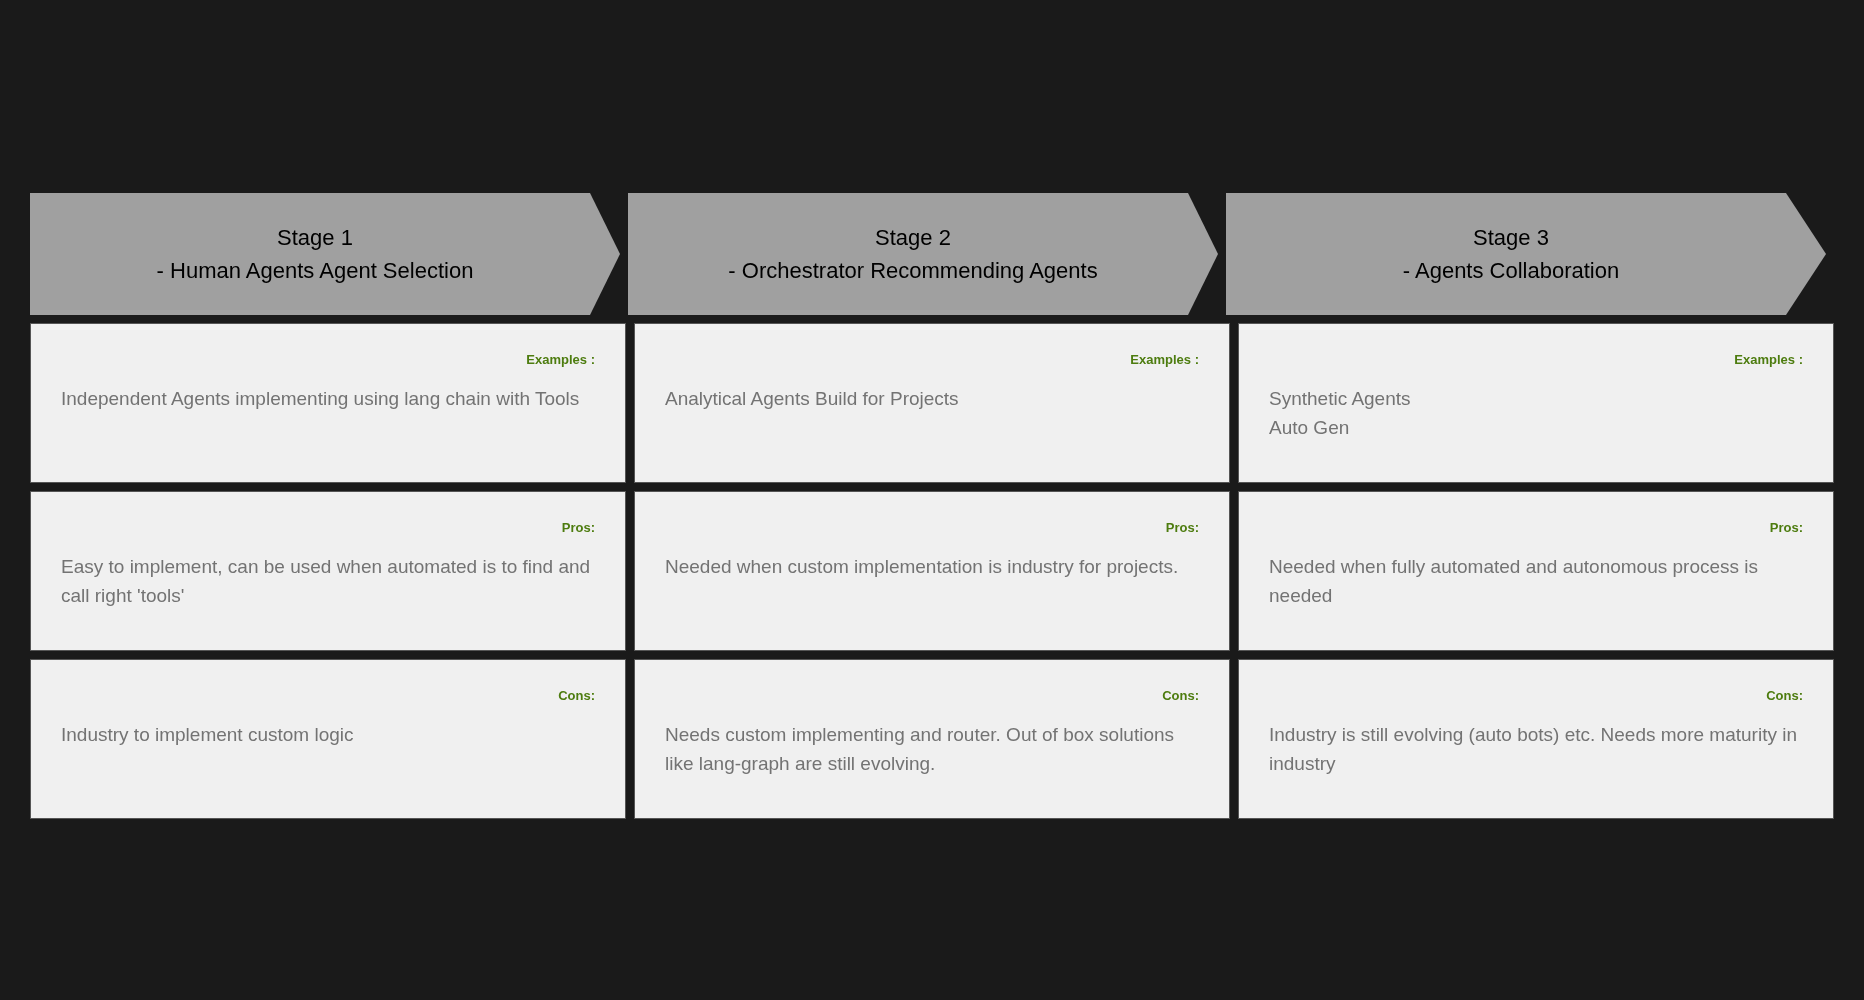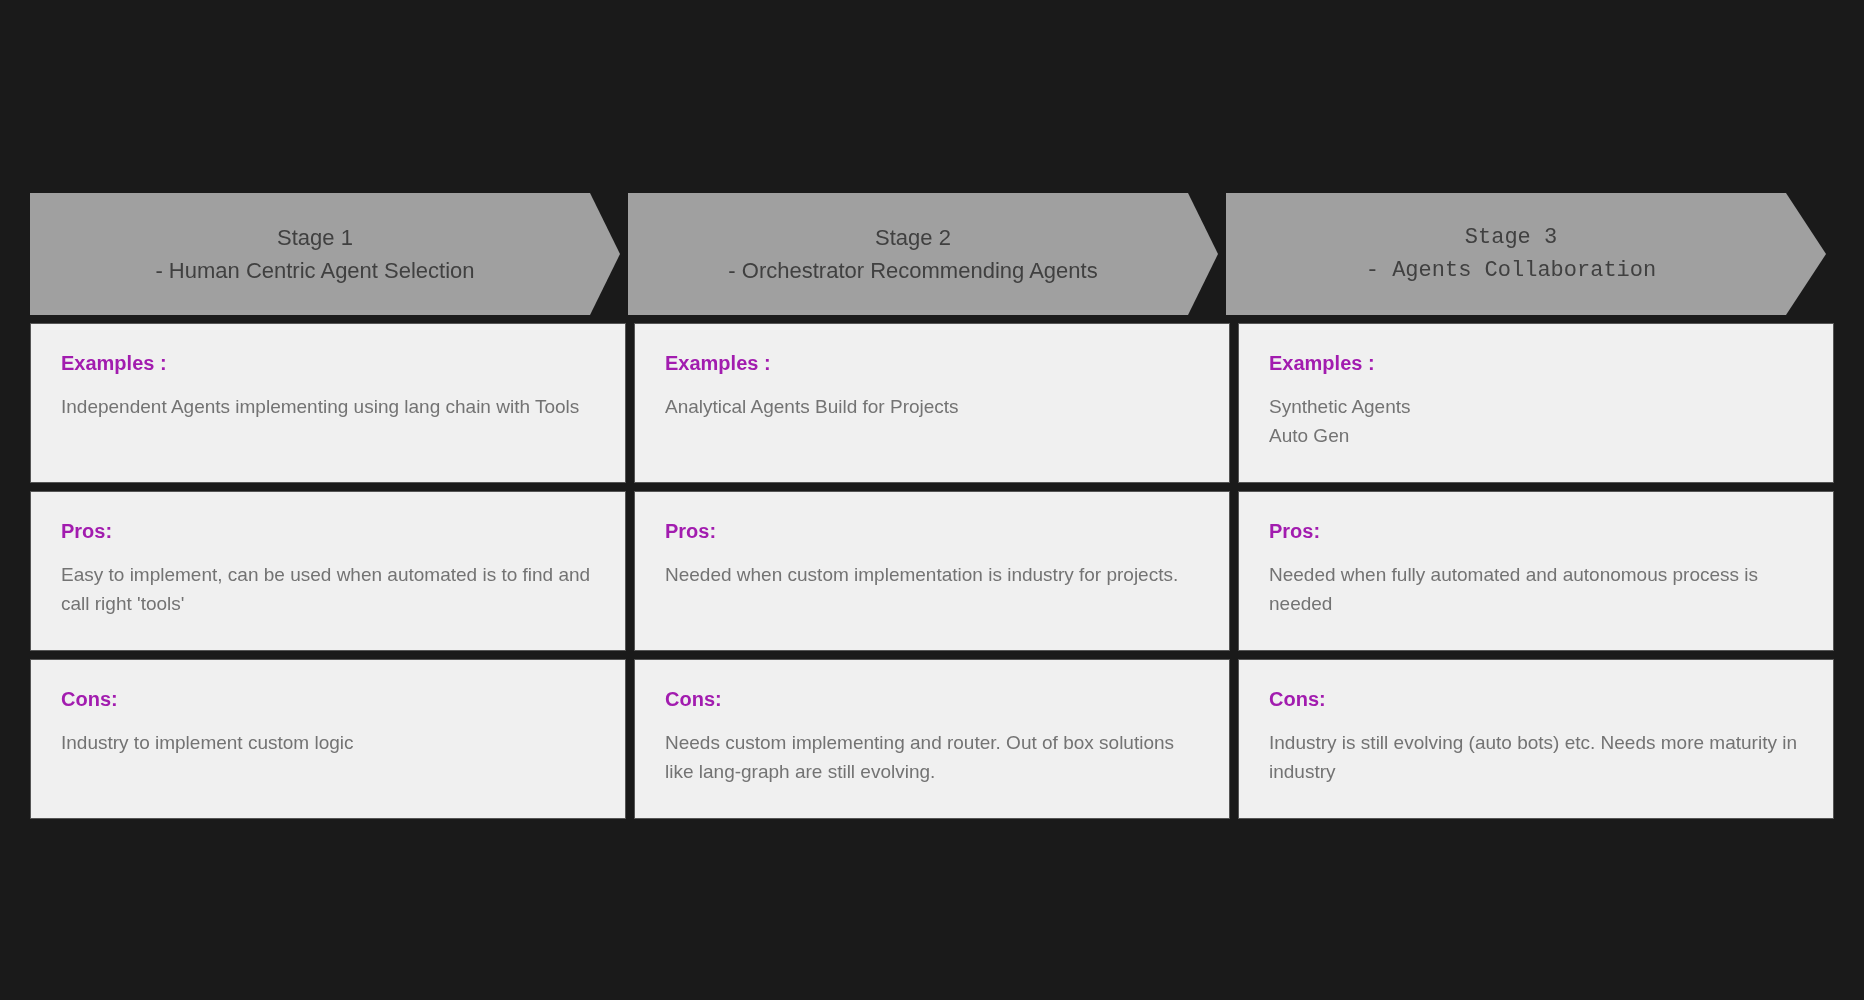--- a/index.html
+++ b/index.html
@@ -36,29 +36,28 @@
       background: #a0a0a0;
       padding: 28px 60px 28px 40px;
       text-align: center;
       margin-right: 8px;
     }
 
     .stage-cell:last-child {
       
       clip-path: polygon(0 0, calc(100% - 40px) 0, 100% 50%, calc(100% - 40px) 100%, 0 100%);
       padding-right: 70px;
-      font-family: Liberation Mono, monospace;
     }
 
     .stage-cell:not(:last-child) {
       clip-path: polygon(0 0, calc(100% - 30px) 0, 100% 50%, calc(100% - 30px) 100%, 0 100%);
     }
 
     .stage-text {
-      color: #404040;
+      color: #000000;
       font-size: 22px;
       line-height: 1.5;
       font-weight: normal;
     }
 
     
     .data-row {
       display: flex;
       gap: 8px;
       margin-bottom: 8px;
@@ -66,43 +65,44 @@
 
     .data-cell {
       flex: 1;
       background: #f0f0f0;
       border: 1.5px solid #555;
       padding: 28px 30px;
       min-height: 160px;
     }
 
     .cell-label {
-      font-size: 20px;
+      font-size: 13px;
       font-weight: bold;
-      color: #a21caf;
+      color: #4d7c0f;
       margin-bottom: 18px;
       display: block;
+      text-align: right;
     }
 
     .cell-content {
       font-size: 19px;
       color: #737373;
       line-height: 1.5;
     }
   </style>
 </head>
 <body>
 
 <div class="main-container">
 
   <div class="stage-row">
     <div class="stage-cell">
       <div class="stage-text">
         <div>Stage 1</div>
-        <div>- Human Centric Agent Selection</div>
+        <div>- Human Agents Agent Selection</div>
       </div>
     </div>
     <div class="stage-cell">
       <div class="stage-text">
         <div>Stage 2</div>
         <div>- Orchestrator Recommending Agents</div>
       </div>
     </div>
     <div class="stage-cell">
       <div class="stage-text">

